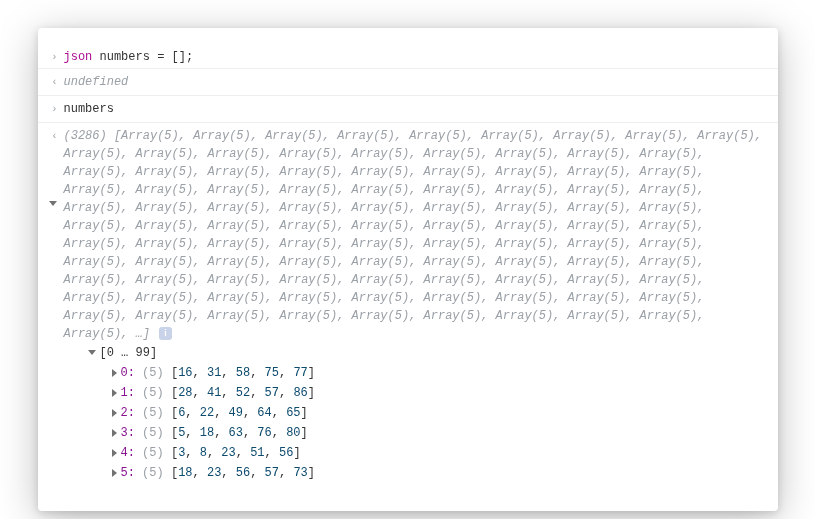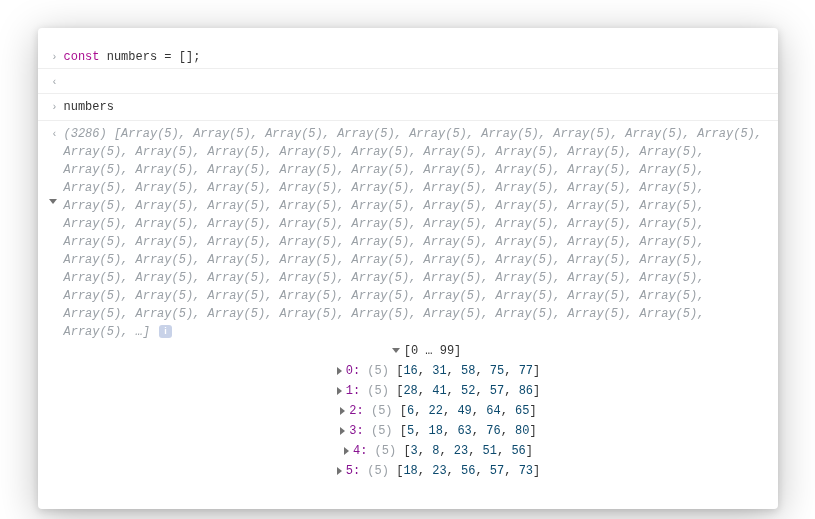--- a/index.html
+++ b/index.html
@@ -78,50 +78,51 @@
     border-top: 4px solid transparent;
     border-bottom: 4px solid transparent;
     border-left: 5px solid #727272;
   }
   .caret.down {
     border-left: 4px solid transparent;
     border-right: 4px solid transparent;
     border-top: 5px solid #727272;
   }
   .gutter .caret { margin-right: 0; }
-  .tree { padding-left: 24px; text-align: center; }
+  .tree { padding-left: 24px; }
   .tree-row { padding: 1px 0; white-space: nowrap; }
   .range-label { color: #333; font-style: normal; }
   .key { color: #881391; }
   .len { color: #9aa0a6; }
   .arr-brackets { color: #333; }
   .arrnum { color: #0c4a6e; }
   .expr { color: #333; }
 </style>
 </head>
 <body>
 
 <div class="panel">
 
   <div class="row">
     <div class="gutter">›</div>
     <div class="content">
-      <span class="tok-kw">const</span>
+      <span class="tok-kw">json</span>
       <span> </span>
       <span class="tok-ident">numbers</span>
       <span> </span>
       <span class="tok-eq">=</span>
       <span> </span>
       <span class="tok-punc">[];</span>
     </div>
   </div>
 
 
   <div class="row bordered">
     <div class="gutter">‹</div>
+    <div class="content undefined">undefined</div>
   </div>
 
   <div class="row bordered">
     <div class="gutter">›</div>
     <div class="content expr">numbers</div>
   </div>
 
   <div class="row bordered" style="position:relative;">
     <div class="gutter" style="position:relative;">
       <span>‹</span>

